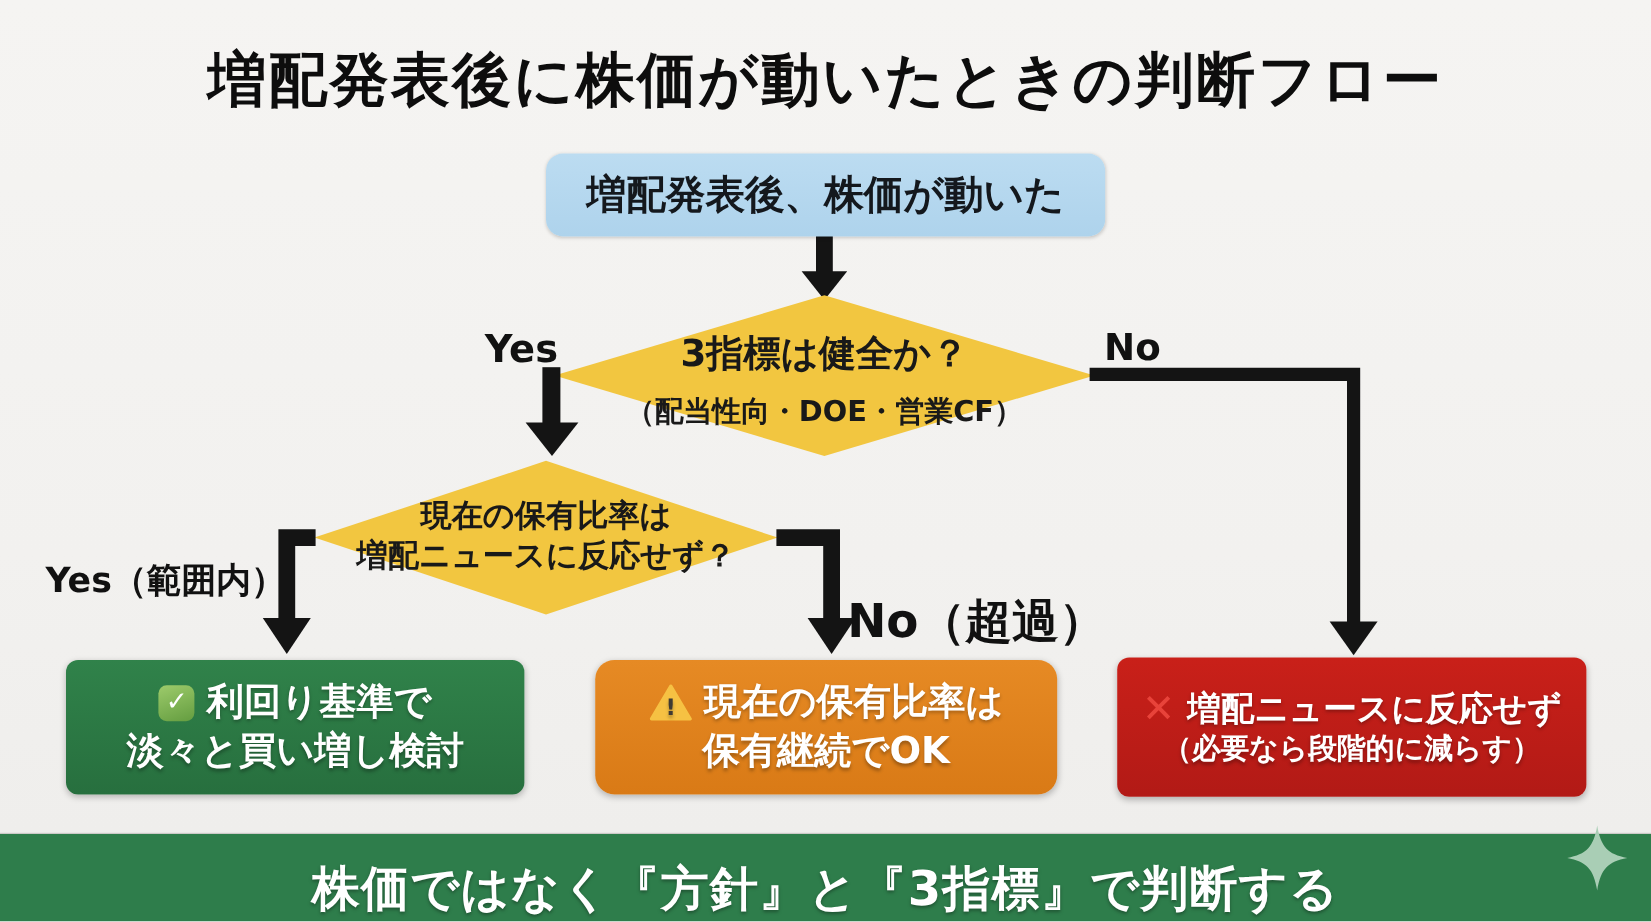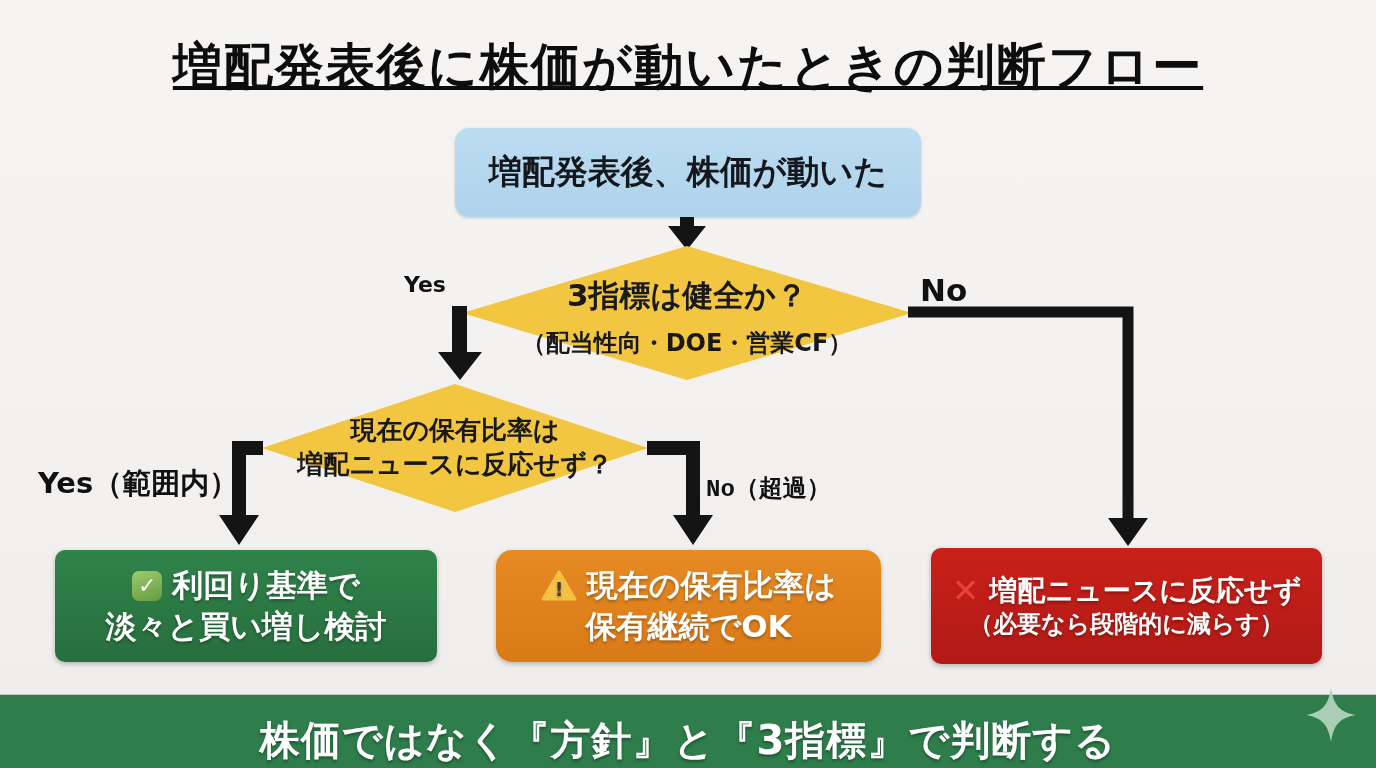--- a/index.html
+++ b/index.html
@@ -3,41 +3,41 @@
 <meta charset="utf-8">
 <style>
   html,body{margin:0;padding:0;background:#e8e8e6;}
   .canvas{
     position:relative;width:1376px;height:768px;overflow:hidden;
     background:linear-gradient(180deg,#f5f4f2 0%,#f2f1ef 60%,#eeedeb 100%);
     font-family:"DejaVu Sans","Liberation Sans",sans-serif;
   }
   .title{
     position:absolute;top:34px;left:0;width:100%;text-align:center;
-    font-size:49px;font-weight:900;color:#0d0d0d;letter-spacing:2px;text-decoration:underline;
+    font-size:49px;font-weight:900;color:#0d0d0d;letter-spacing:2px;
   }
   .start-box{
-    position:absolute;left:455px;top:128px;width:466px;height:89px;
+    position:absolute;left:455px;top:128px;width:466px;height:69px;
     background:linear-gradient(180deg,#bcdcf1,#aed3ec);border-radius:14px;
     display:flex;align-items:center;justify-content:center;
     font-size:33px;font-weight:800;color:#14181d;
     box-shadow:0 1px 3px rgba(0,0,0,.18);
   }
   .svg-layer{position:absolute;left:0;top:0;width:1376px;height:768px;}
   .d-text{position:absolute;text-align:center;color:#191919;font-weight:800;}
   .d1-text{left:457px;top:276px;width:460px;}
   .d1-text .l1{font-size:31px;line-height:1.25;}
   .d1-text .l2{font-size:24px;line-height:1.3;margin-top:13px;}
   .d2-text{left:260px;top:414px;width:390px;}
   .d2-text .l1,.d2-text .l2{font-size:26px;line-height:1.3;}
   .branch-label{position:absolute;font-weight:800;color:#111;}
-  .lbl-d1-yes{left:404px;top:272px;font-size:22px;}
+  .lbl-d1-yes{left:404px;top:272px;font-size:32px;}
   .lbl-d1-no{left:920px;top:272px;font-size:31px;}
   .lbl-d2-yes{left:38px;top:452px;font-size:29px;margin-top:12px;}
-  .lbl-d2-no{left:706px;top:472px;font-size:24px;font-family:Liberation Mono, monospace;}
+  .lbl-d2-no{left:706px;top:491px;font-size:39px;}
   .outcome{
     position:absolute;border-radius:10px;color:#fff;
     display:flex;flex-direction:column;align-items:center;justify-content:center;
     text-align:center;font-weight:800;box-shadow:0 2px 5px rgba(0,0,0,.25);
     text-shadow:0 2px 3px rgba(0,0,0,.3);
   }
   .outcome .row{display:flex;align-items:center;justify-content:center;gap:10px;}
   .outcome-buy{left:55px;top:550px;width:382px;height:112px;
     background:linear-gradient(180deg,#30824a,#276f3e);font-size:31px;line-height:1.32;}
   .outcome-hold{left:496px;top:550px;width:385px;height:112px;border-radius:16px;

